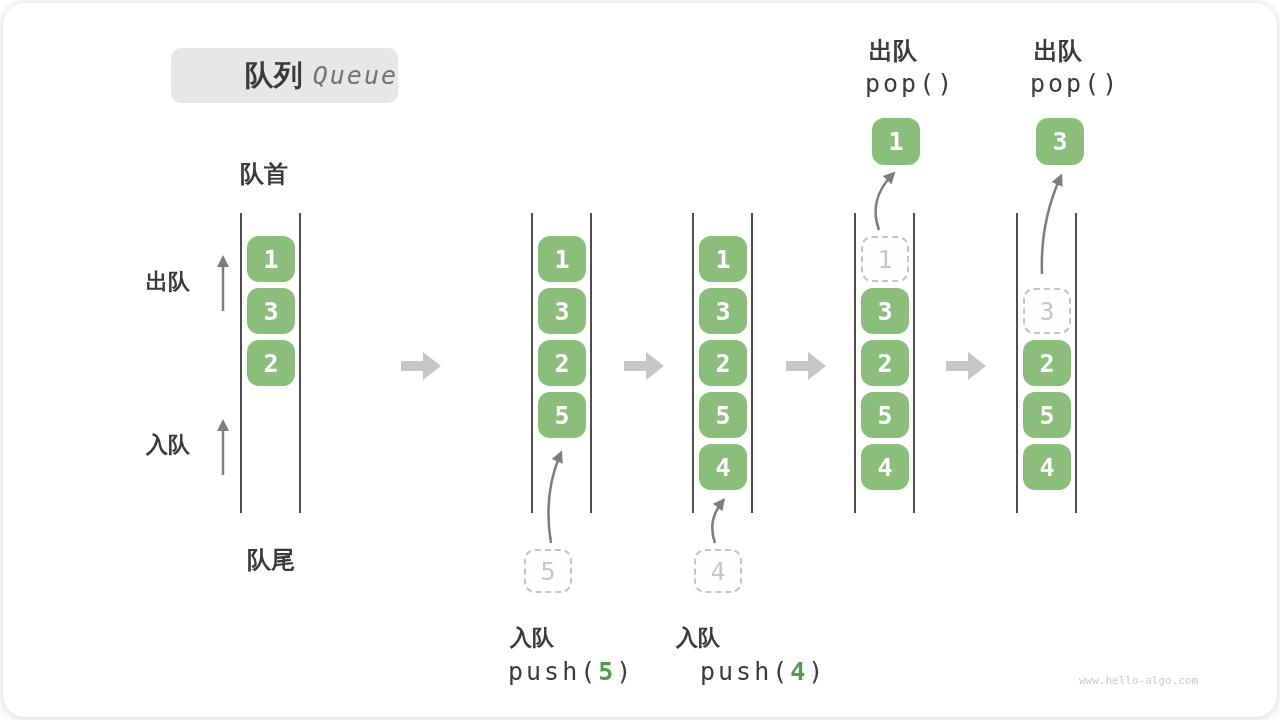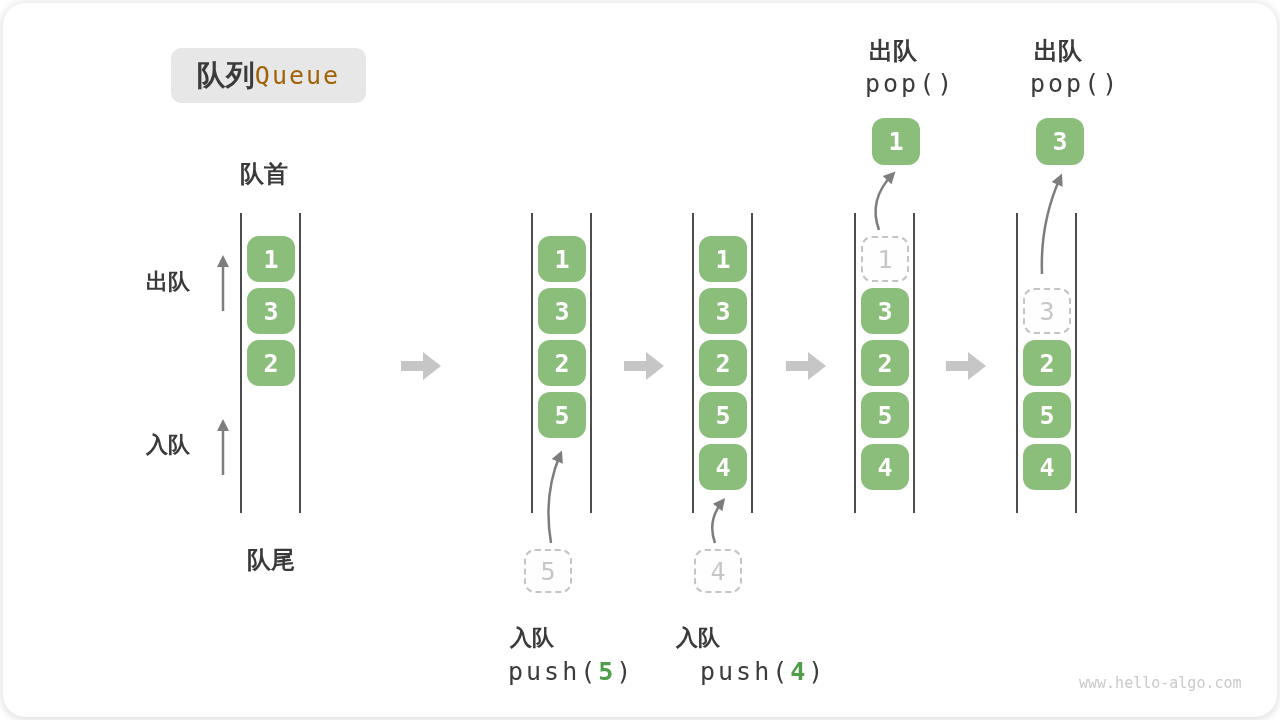--- a/index.html
+++ b/index.html
@@ -9,26 +9,26 @@
   .canvas {
     position: absolute; left: 3px; top: 3px; width: 1274px; height: 714px;
     background: #ffffff; border-radius: 22px;
     box-shadow: 0 1px 10px rgba(0,0,0,0.18);
   }
 
   .abs { position: absolute; }
 
   
   .title-box {
-    position: absolute; left: 168px; top: 45px; width: 195px; height: 55px;
+    position: absolute; left: 168px; top: 45px; width: 227px; height: 55px;
     background: #e7e7e7; border-radius: 10px;
-    display: flex; align-items: center; justify-content: center; 
+    display: flex; align-items: center; justify-content: flex-end; gap: 10px;
   }
   .title-zh { font-size: 29px; font-weight: 700; color: #3a3a3a; }
-  .title-en { font-family: "DejaVu Sans Mono", monospace; font-size: 25px; letter-spacing: 2px; color: #a16207; }
+  .title-en { font-family: "DejaVu Sans Mono", monospace; font-size: 25px; letter-spacing: 2px; color: #737373; font-style: italic; }
 
   
   .queue-walls {
     position: absolute; top: 210px; height: 300px; width: 61px;
     border-left: 2px solid #4d4d4d; border-right: 2px solid #4d4d4d;
   }
 
   
   .cell {
     position: absolute; width: 48px; height: 46px; border-radius: 12px;
@@ -50,21 +50,21 @@
   .code {
     font-family: "DejaVu Sans Mono", monospace; font-size: 25px;
     letter-spacing: 3px; color: #3c3c3c;
   }
   .code .arg { color: #4f9e49; font-weight: 700; }
 
   .center62 { width: 62px; text-align: center; }
 
   .watermark {
     position: absolute; left: 1076px; top: 671px;
-    font-family: "DejaVu Sans Mono", monospace; font-size: 15px; color: #c9c9c9;
+    font-family: "DejaVu Sans Mono", monospace; font-size: 11px; color: #c9c9c9;
     letter-spacing: 0px;
   }
 
   svg.overlay { position: absolute; left: 0; top: 0; width: 1280px; height: 720px; pointer-events: none; }
 </style>
 </head>
 <body>
 
 <div class="canvas">
 

